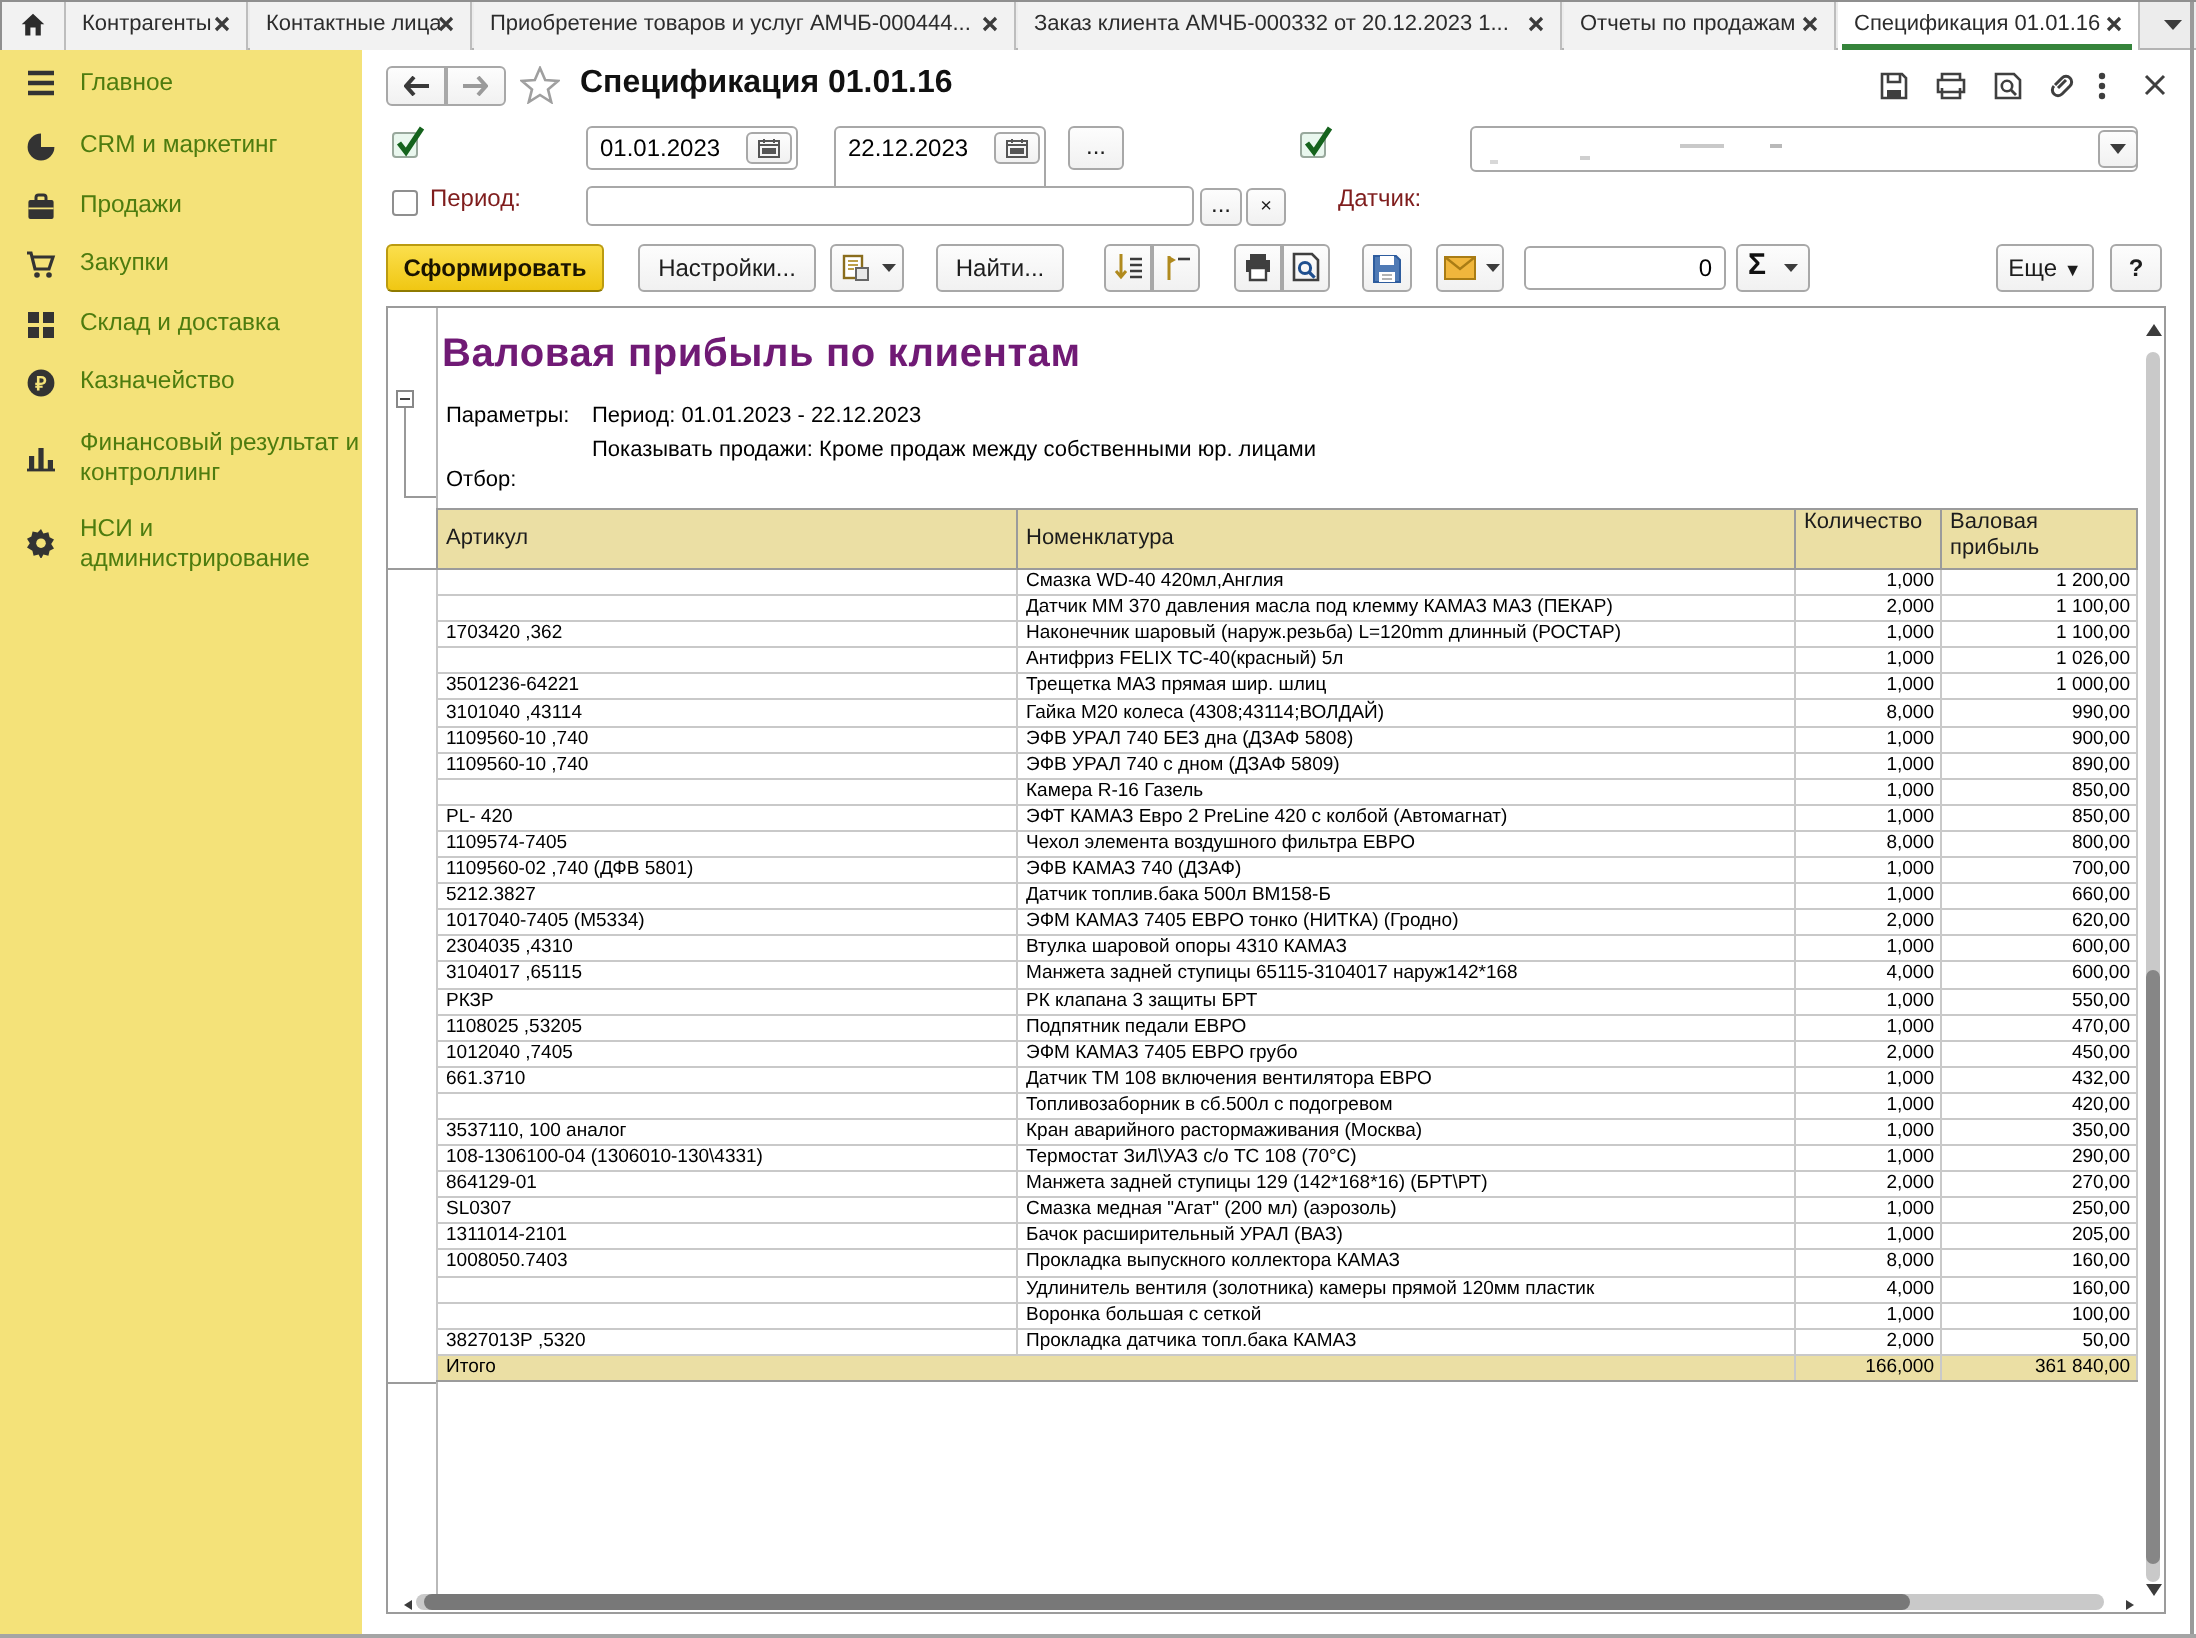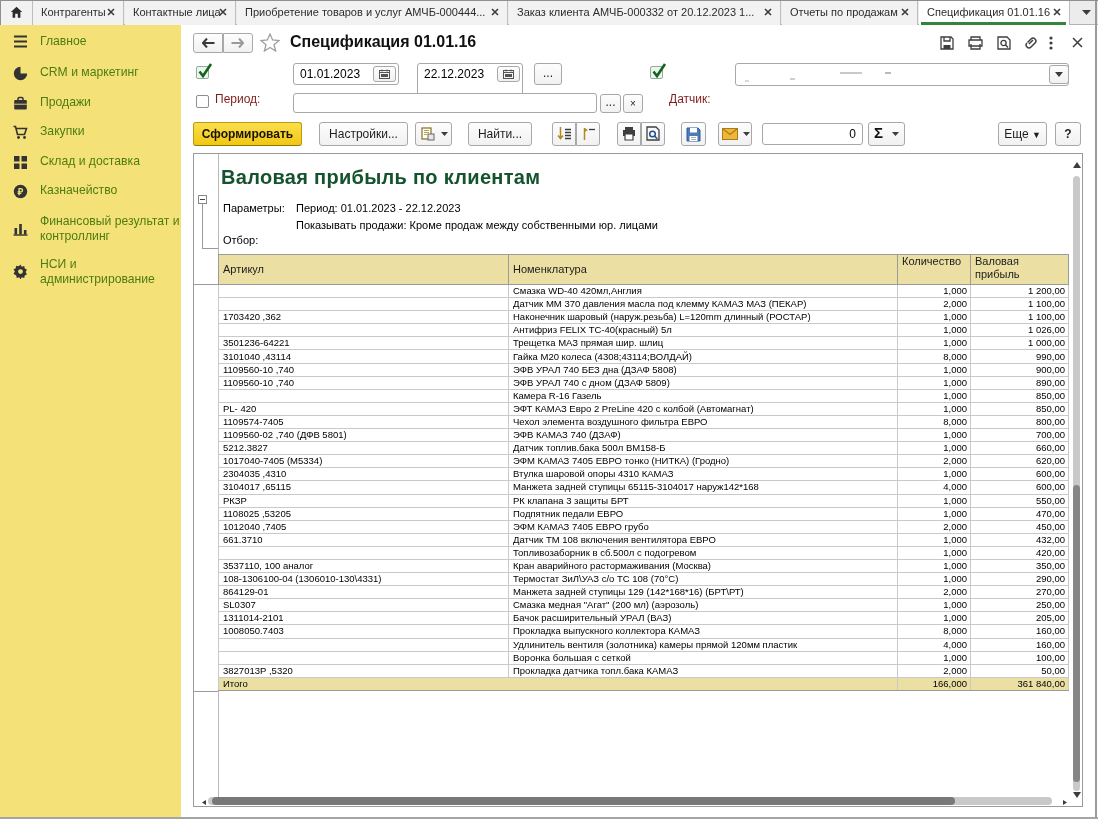--- a/index.html
+++ b/index.html
@@ -260,21 +260,21 @@
 <div class="btn" style="left:1055px; top:122px; width:26px; height:24px; line-height:22px; font-weight:bold;">?</div>
 
 <div id="report">
 
   <div class="abs" style="left:24px; top:0; width:1px; height:645px; background:#b9b9b9;"></div>
   <div class="abs" style="left:4px; top:41px; width:9px; height:9px; border:1px solid #888; background:#fff;"></div>
   <div class="abs" style="left:6px; top:45px; width:5px; height:1px; background:#444;"></div>
   <div class="abs" style="left:8px; top:50px; width:1px; height:45px; background:#999;"></div>
   <div class="abs" style="left:8px; top:94px; width:16px; height:1px; background:#999;"></div>
 
-  <div class="abs" style="left:27px; top:12px; font-size:20px; font-weight:bold; letter-spacing:0.3px; color:#14532d;">Валовая прибыль по клиентам</div>
+  <div class="abs" style="left:27px; top:12px; font-size:20px; font-weight:bold; letter-spacing:0.3px; color:#701a75;">Валовая прибыль по клиентам</div>
   <div class="abs" style="left:29px; top:48px; font-size:11px;">Параметры:</div>
   <div class="abs" style="left:102px; top:48px; font-size:11px;">Период: 01.01.2023 - 22.12.2023</div>
   <div class="abs" style="left:102px; top:65px; font-size:11px;">Показывать продажи: Кроме продаж между собственными юр. лицами</div>
   <div class="abs" style="left:29px; top:80px; font-size:11px;">Отбор:</div>
 
   <div class="abs" id="tblhost" style="left:24px; top:100px;">
 <table class="rep" style="width:850px">
 <colgroup>
           <col style="width:290px">
           <col style="width:389px">

